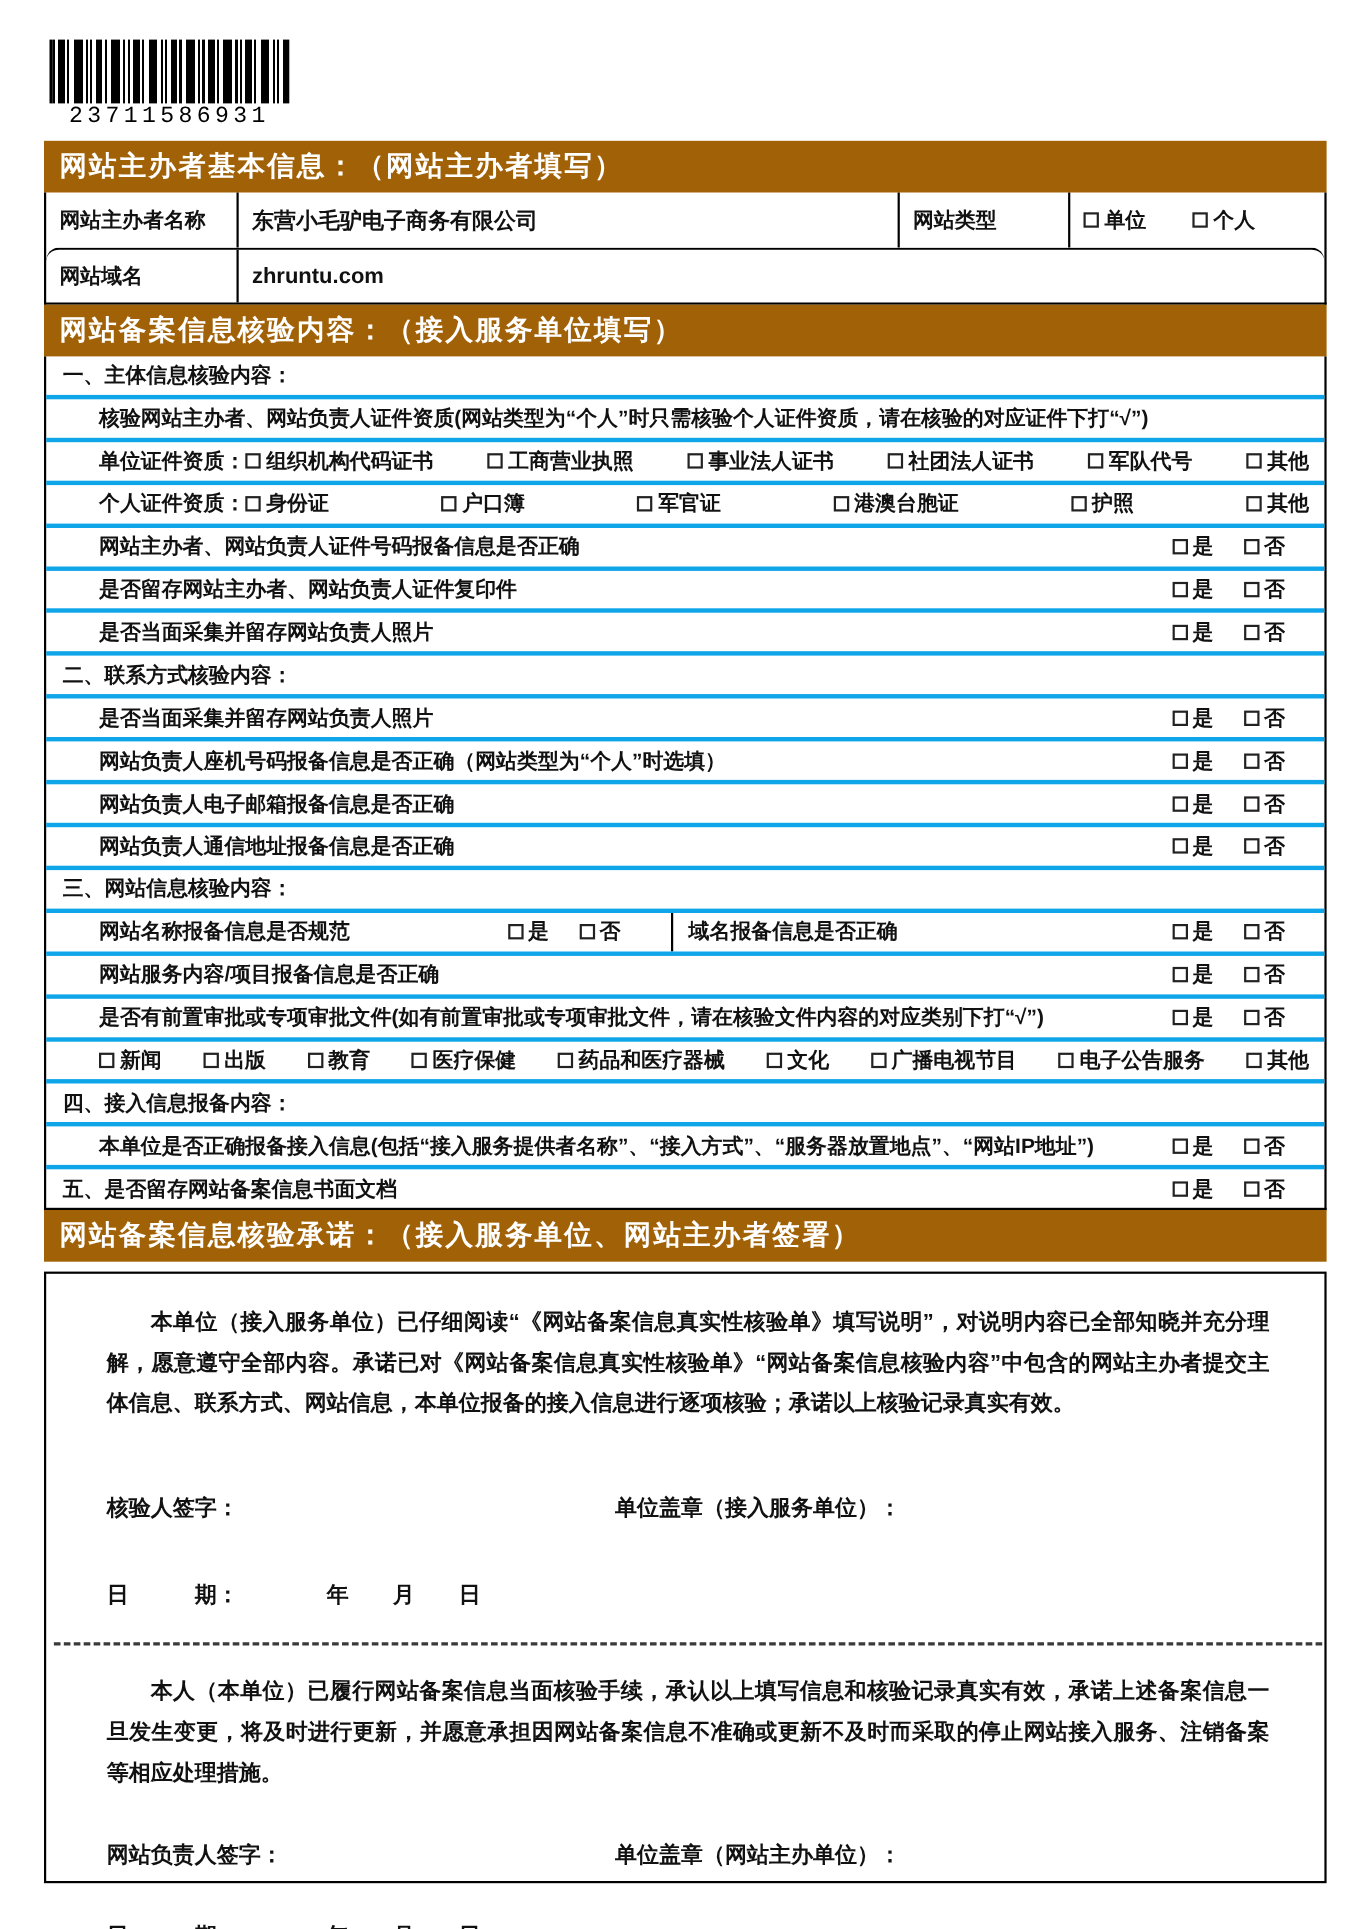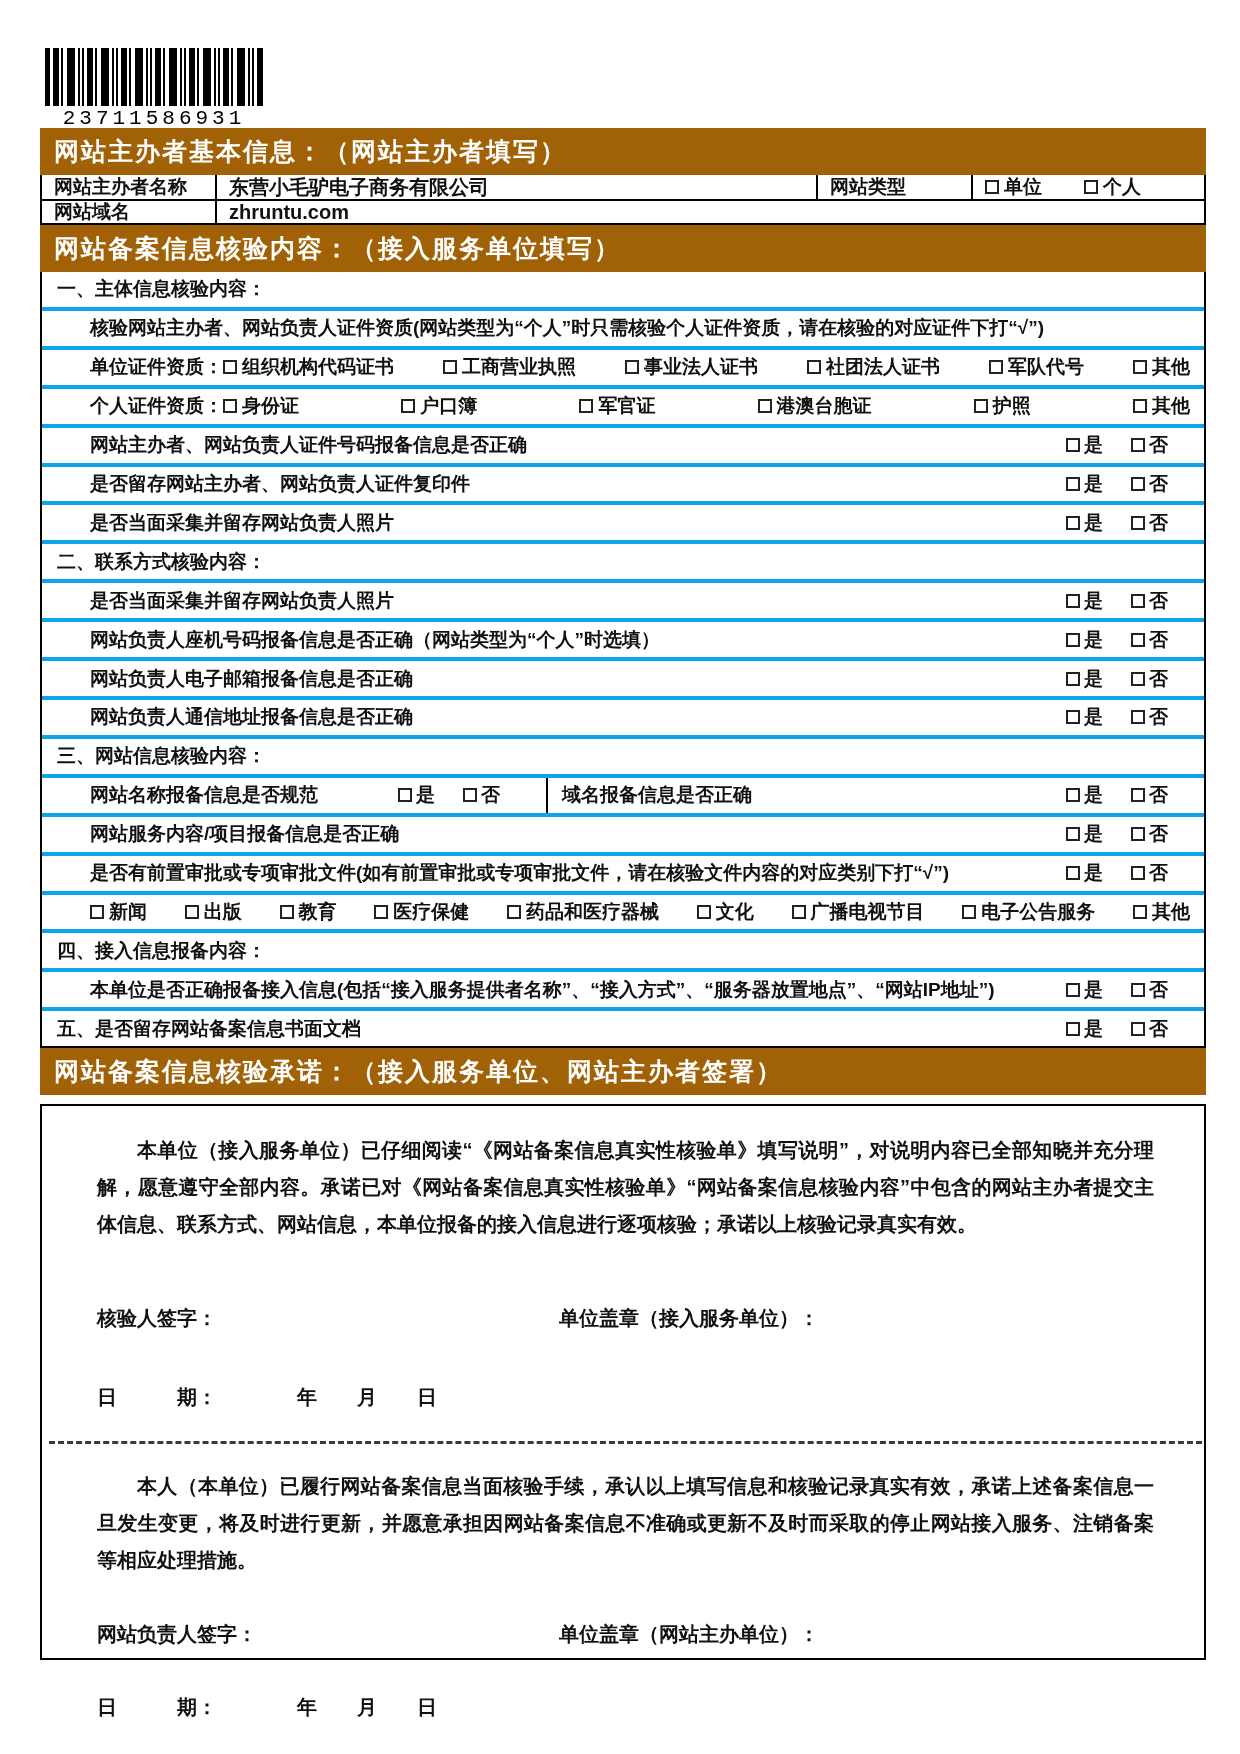--- a/index.html
+++ b/index.html
@@ -6,40 +6,40 @@
   html,body { background:#fff; }
   .page {
     position:relative; width:1240px; height:1754px; background:#fff;
     font-family:"Liberation Sans","DejaVu Sans",sans-serif;
     color:#111; font-weight:bold; overflow:hidden;
   }
   .content { position:absolute; left:40px; top:30px; width:1166px; }
 
   
   .hdr { position:relative; height:98px; }
-  .barcode-wrap { position:absolute; left:5px; top:18px; width:218px; }
+  .barcode-wrap { position:absolute; left:5px; top:6px; width:218px; }
   .barcode {
     height:58px; background-color:#fff;
     background-image:repeating-linear-gradient(90deg,
       #000 0 2px, #fff 2px 5px, #000 5px 11px, #fff 11px 13px,
       #000 13px 15px, #fff 15px 19px, #000 19px 27px, #fff 27px 30px,
       #000 30px 32px, #fff 32px 34px);
     border-left:3px solid #000; border-right:3px solid #000;
   }
   .barcode-num { margin-top:1px; text-align:center; font-family:"Liberation Mono","DejaVu Sans Mono",monospace;
     font-size:21px; font-weight:normal; letter-spacing:4px; color:#000; }
   .doc-title { position:absolute; left:248px; top:18px; font-size:40px; letter-spacing:18px; color:#1a1a1a; white-space:nowrap; }
 
   
   .bar { height:47px; background:#a16207; color:#fff; font-size:25px;
     line-height:47px; padding-left:14px; letter-spacing:2px; }
 
   
   .otable { border:2px solid #000; border-top:none; margin-top:0; }
-  .orow { display:flex; align-items:flex-start; height:24px; font-size:19px; }
+  .orow { display:flex; align-items:flex-start; height:50px; font-size:19px;border-radius:12px; }
   .orow + .orow { border-top:2px solid #000; }
   .ocell { padding-left:12px; height:100%; display:flex; align-items:center; }
   .c-label { width:175px; border-right:2px solid #000; flex:none; }
   .c-value { flex:1; font-size:20px; }
   .c-type  { width:157px; border-left:2px solid #000; border-right:2px solid #000; flex:none; }
   .c-opts  { width:231px; flex:none; gap:42px; }
 
   
   .cb { display:inline-block; width:14px; height:14px; border:2px solid #222;
     background:#fff; flex:none; }
@@ -52,21 +52,21 @@
   .vrow + .vrow { border-top:4px solid #0ea5e9; }
   .vrow .txt { flex:1; overflow:hidden; }
   .ind0 { padding-left:15px; }
   .ind1 { padding-left:48px; }
   .yn { display:flex; align-items:center; gap:28px; padding-right:36px; flex:none; }
   .yn .opt { gap:4px; }
   .optrow { display:flex; align-items:center; }
   .optrow .optlist { flex:1; display:flex; justify-content:space-between; padding-right:14px; }
   .optrow9 { padding-right:60px; }
   .split { padding:0 !important; }
-  .cellL { width:506px; flex:none; height:100%; display:flex; align-items:center;
+  .cellL { width:570px; flex:none; height:100%; display:flex; align-items:center;
     border-right:2px solid #000;justify-content:center; }
   .cellL .txt { flex:1; padding-left:48px; }
   .cellL .yn { padding-right:46px; }
   .cellR { flex:1; height:100%; display:flex; align-items:center; }
   .cellR .txt { flex:1; padding-left:14px; }
 
   
   .pbox { border:2px solid #000; margin-top:9px; height:556px; padding:26px 50px 0 55px; }
   .para { font-size:20px; line-height:37px; text-indent:2em; text-align:justify; color:#111; }
   .signrow { display:flex; font-size:20px; margin-top:62px; }

